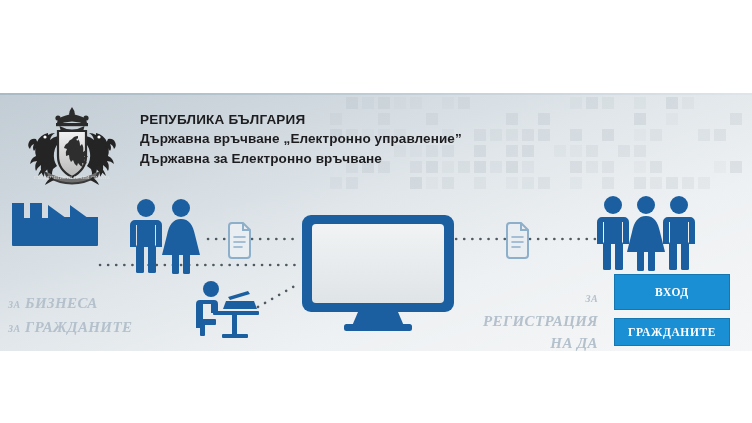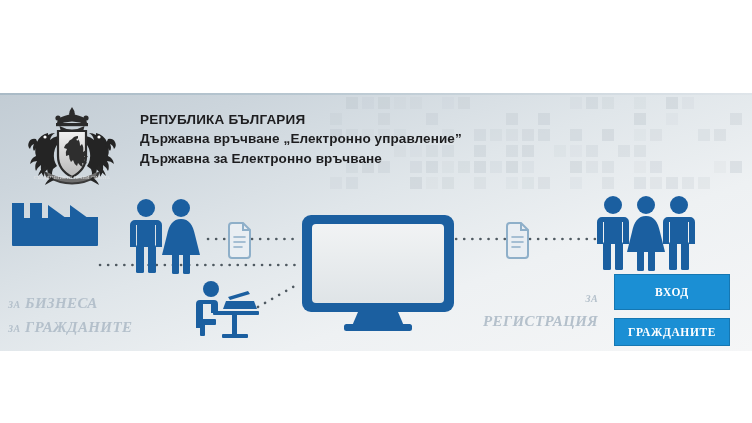--- a/index.html
+++ b/index.html
@@ -341,19 +341,22 @@
       </div>
     </div>
 
     <div class="lbl lbl-right">
       <div>
         <span class="sm">ЗА</span>
       </div>
       <div>
         <span class="bg">РЕГИСТРАЦИЯ</span>
       </div>
+      <div>
+        <span class="bg">НА ДА</span>
+      </div>
     </div>
 
     <div class="btn btn-login">ВХОД</div>
     <div class="btn btn-register">ГРАЖДАНИТЕ</div>
 
   </div>
 </div>
 
 </body></html>

